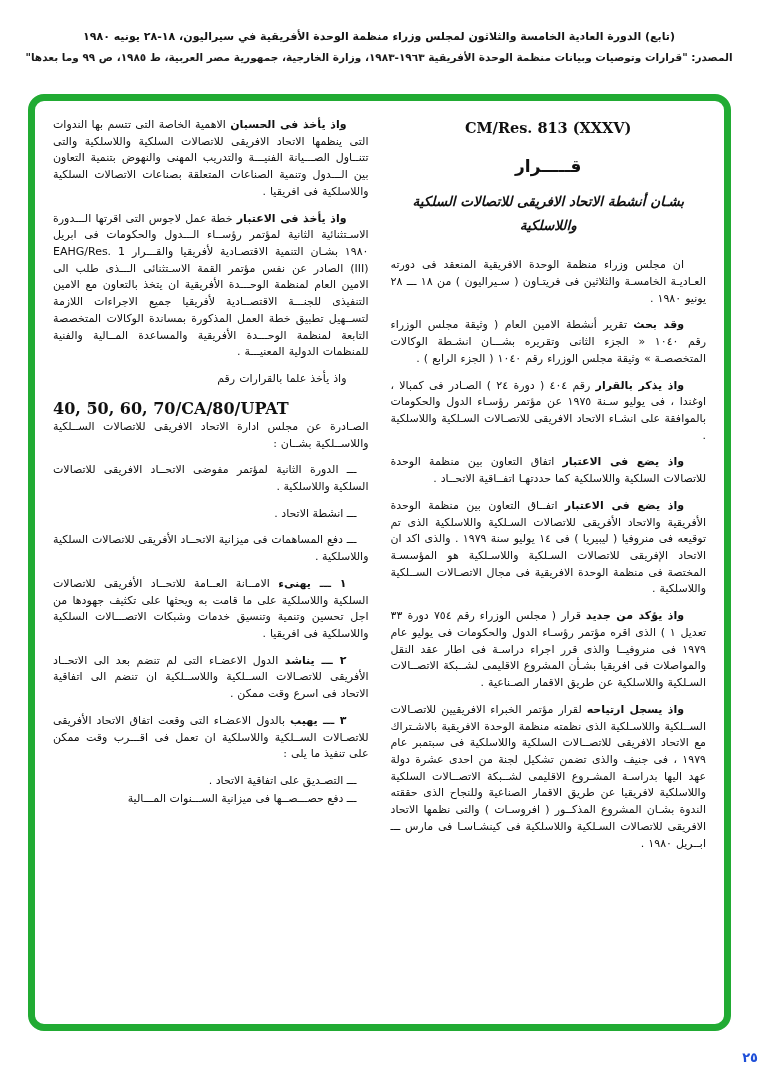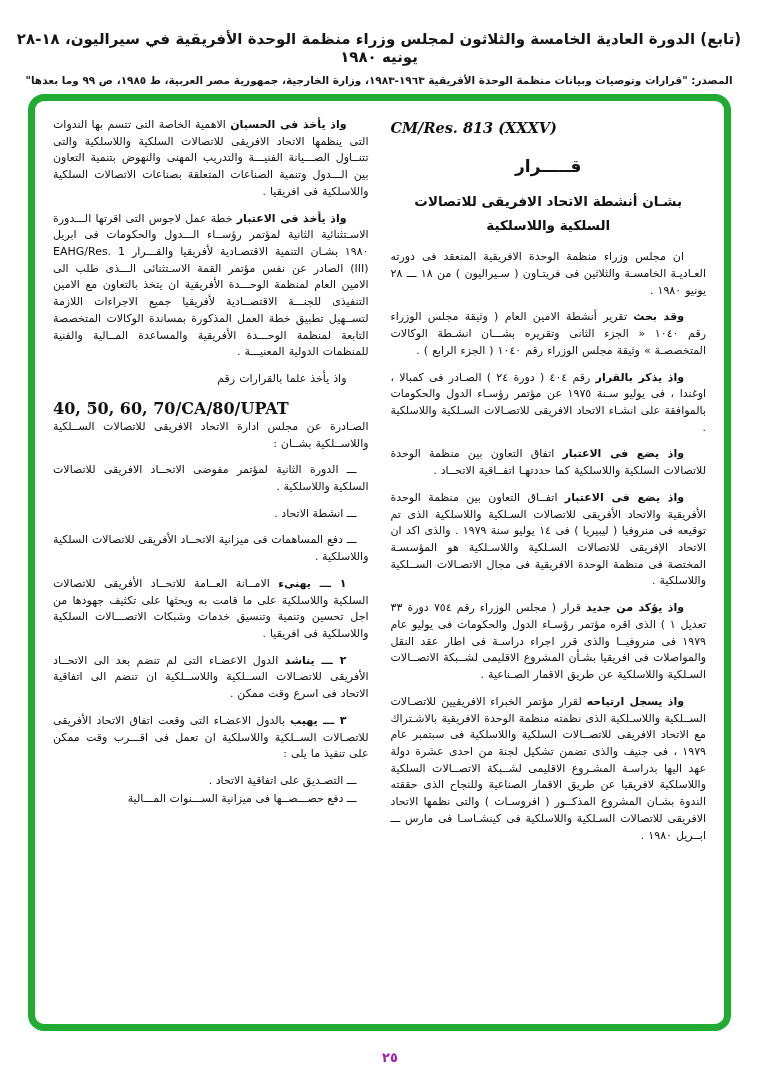--- a/index.html
+++ b/index.html
@@ -9,21 +9,21 @@
     font-family:"DejaVu Sans", sans-serif;
     color:#111111;
     direction:rtl;
   }
   
   .page-header {
     position:absolute; top:30px; right:0; left:0;
     text-align:center; direction:rtl;
   }
   .header-line1 {
-    font-size:15px; font-weight:bold; letter-spacing:0;
+    font-size:11px; font-weight:bold; letter-spacing:0;
     color:#151515;
   }
   .header-line2 {
     margin-top:8px; font-size:10.5px; font-weight:bold; color:#1a1a1a;
   }
   
   .frame {
     position:absolute; top:94px; right:27px;
     width:703px; height:937px;
     border:7px solid #21ab33;
@@ -32,33 +32,32 @@
     overflow:hidden;
     background:#ffffff;
   }
   .columns {
     display:flex; flex-direction:row; gap:22px; height:100%;
     direction:rtl; 
   }
   .col { flex:1 1 0; min-width:0; direction:rtl; }
   
   .res-ref {
-    direction:ltr; text-align:left;
+    direction:ltr; text-align:center;
     font-family:"DejaVu Serif", serif;
     font-size:14.5px; font-weight:bold; color:#101010;
     margin:2px 0 20px 0;
-    font-style:italic;
   }
   .res-title {
     text-align:center; font-size:17px; font-weight:bold;
     margin-bottom:14px;
   }
   .res-subtitle {
     text-align:center; font-size:13.5px; font-weight:bold;
-    line-height:1.75; margin-bottom:12px; padding:0 14px;
+    line-height:1.75; margin-bottom:20px; padding:0 14px;font-style:italic;
   }
   
   .para {
     font-size:11px; line-height:1.52; text-align:justify;
     text-indent:22px; margin-bottom:10px; word-spacing:0.5px;
   }
   .para .lead { font-weight:bold; }
   .list-item {
     font-size:11px; line-height:1.52; text-align:justify;
     text-indent:12px; margin-bottom:10px;
@@ -67,21 +66,21 @@
   .latin-line {
     direction:ltr; text-align:left;
     font-size:16px; font-weight:bold;
     font-family:"DejaVu Serif", serif;
     margin:1px 0 1px 0;
   }
   .no-indent { text-indent:0; }
   
   .page-number {
     position:absolute; top:1050px; right:0; left:22px;
-    text-align:center; font-size:13px; font-weight:bold; color:#a21caf;
+    text-align:right; font-size:13px; font-weight:bold; color:#1d4ed8;
   }
 </style>
 </head>
 <body>
 
 <div class="page-header">
   <div class="header-line1">(تابع) الدورة العادية الخامسة والثلاثون لمجلس وزراء منظمة الوحدة الأفريقية في سيراليون، ١٨-٢٨ يونيه ١٩٨٠</div>
   <div class="header-line2">المصدر: "قرارات وتوصيات وبيانات منظمة الوحدة الأفريقية ١٩٦٣-١٩٨٣، وزارة الخارجية، جمهورية مصر العربية، ط ١٩٨٥، ص ٩٩ وما بعدها"</div>
 </div>
 

